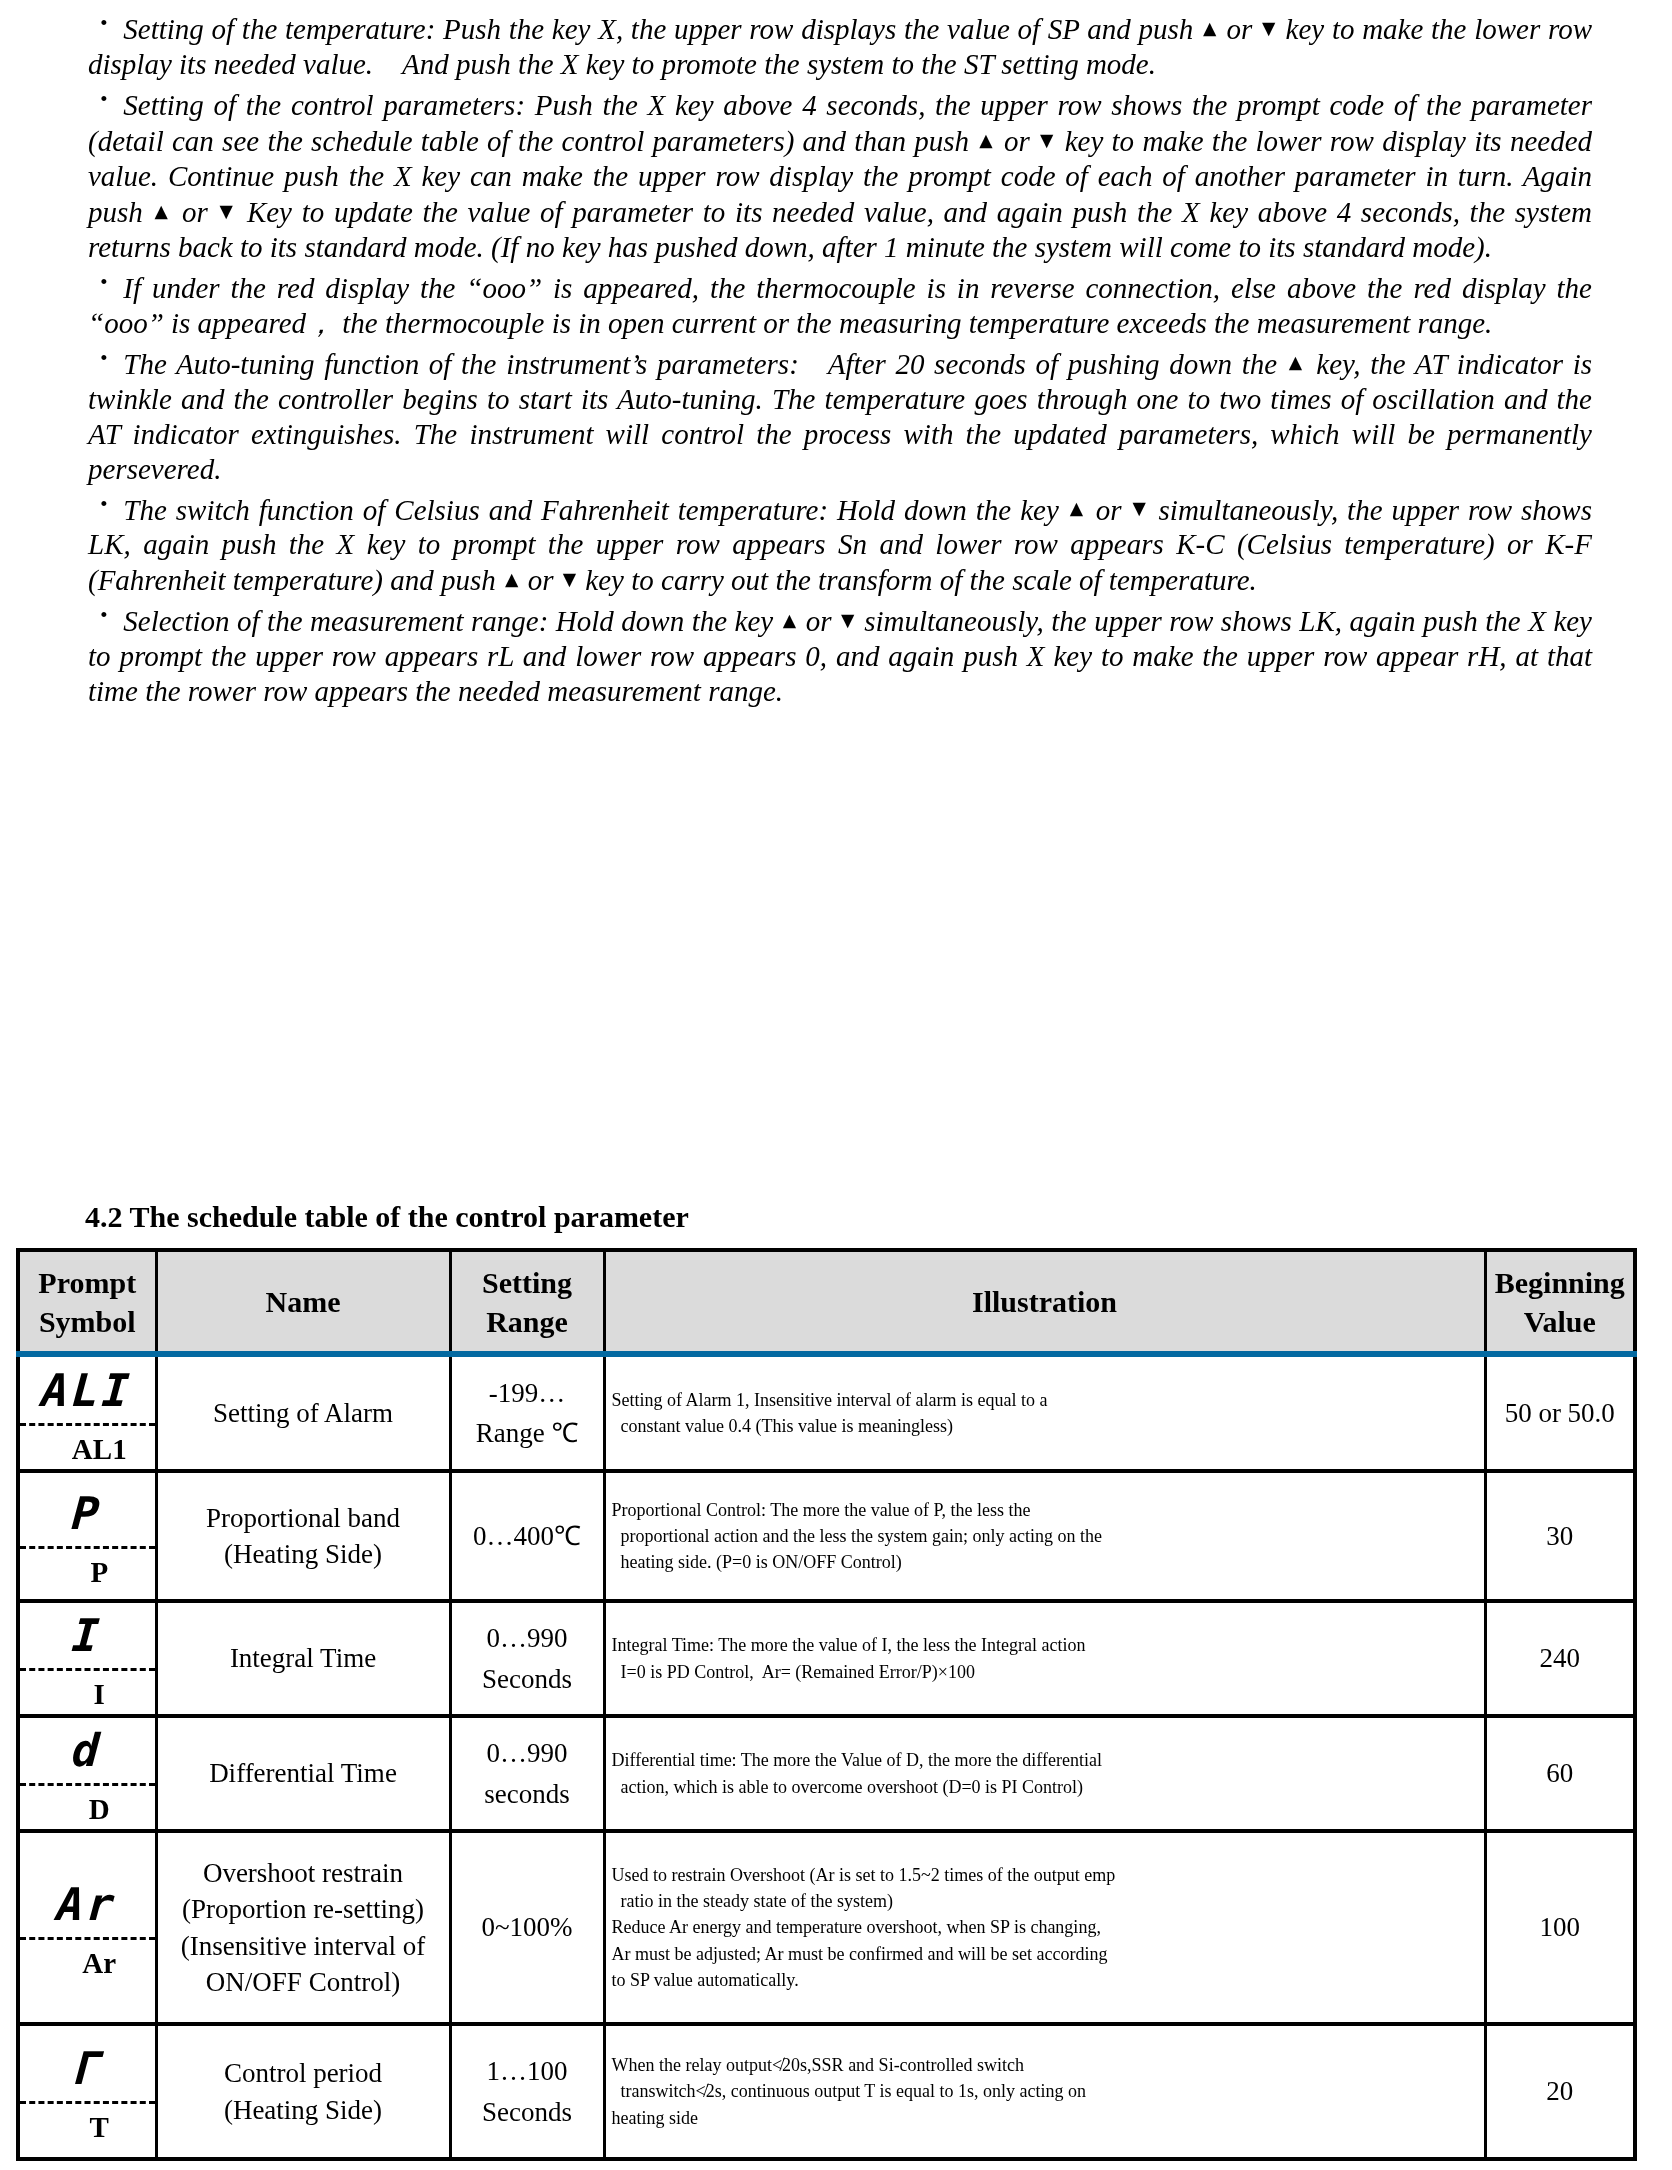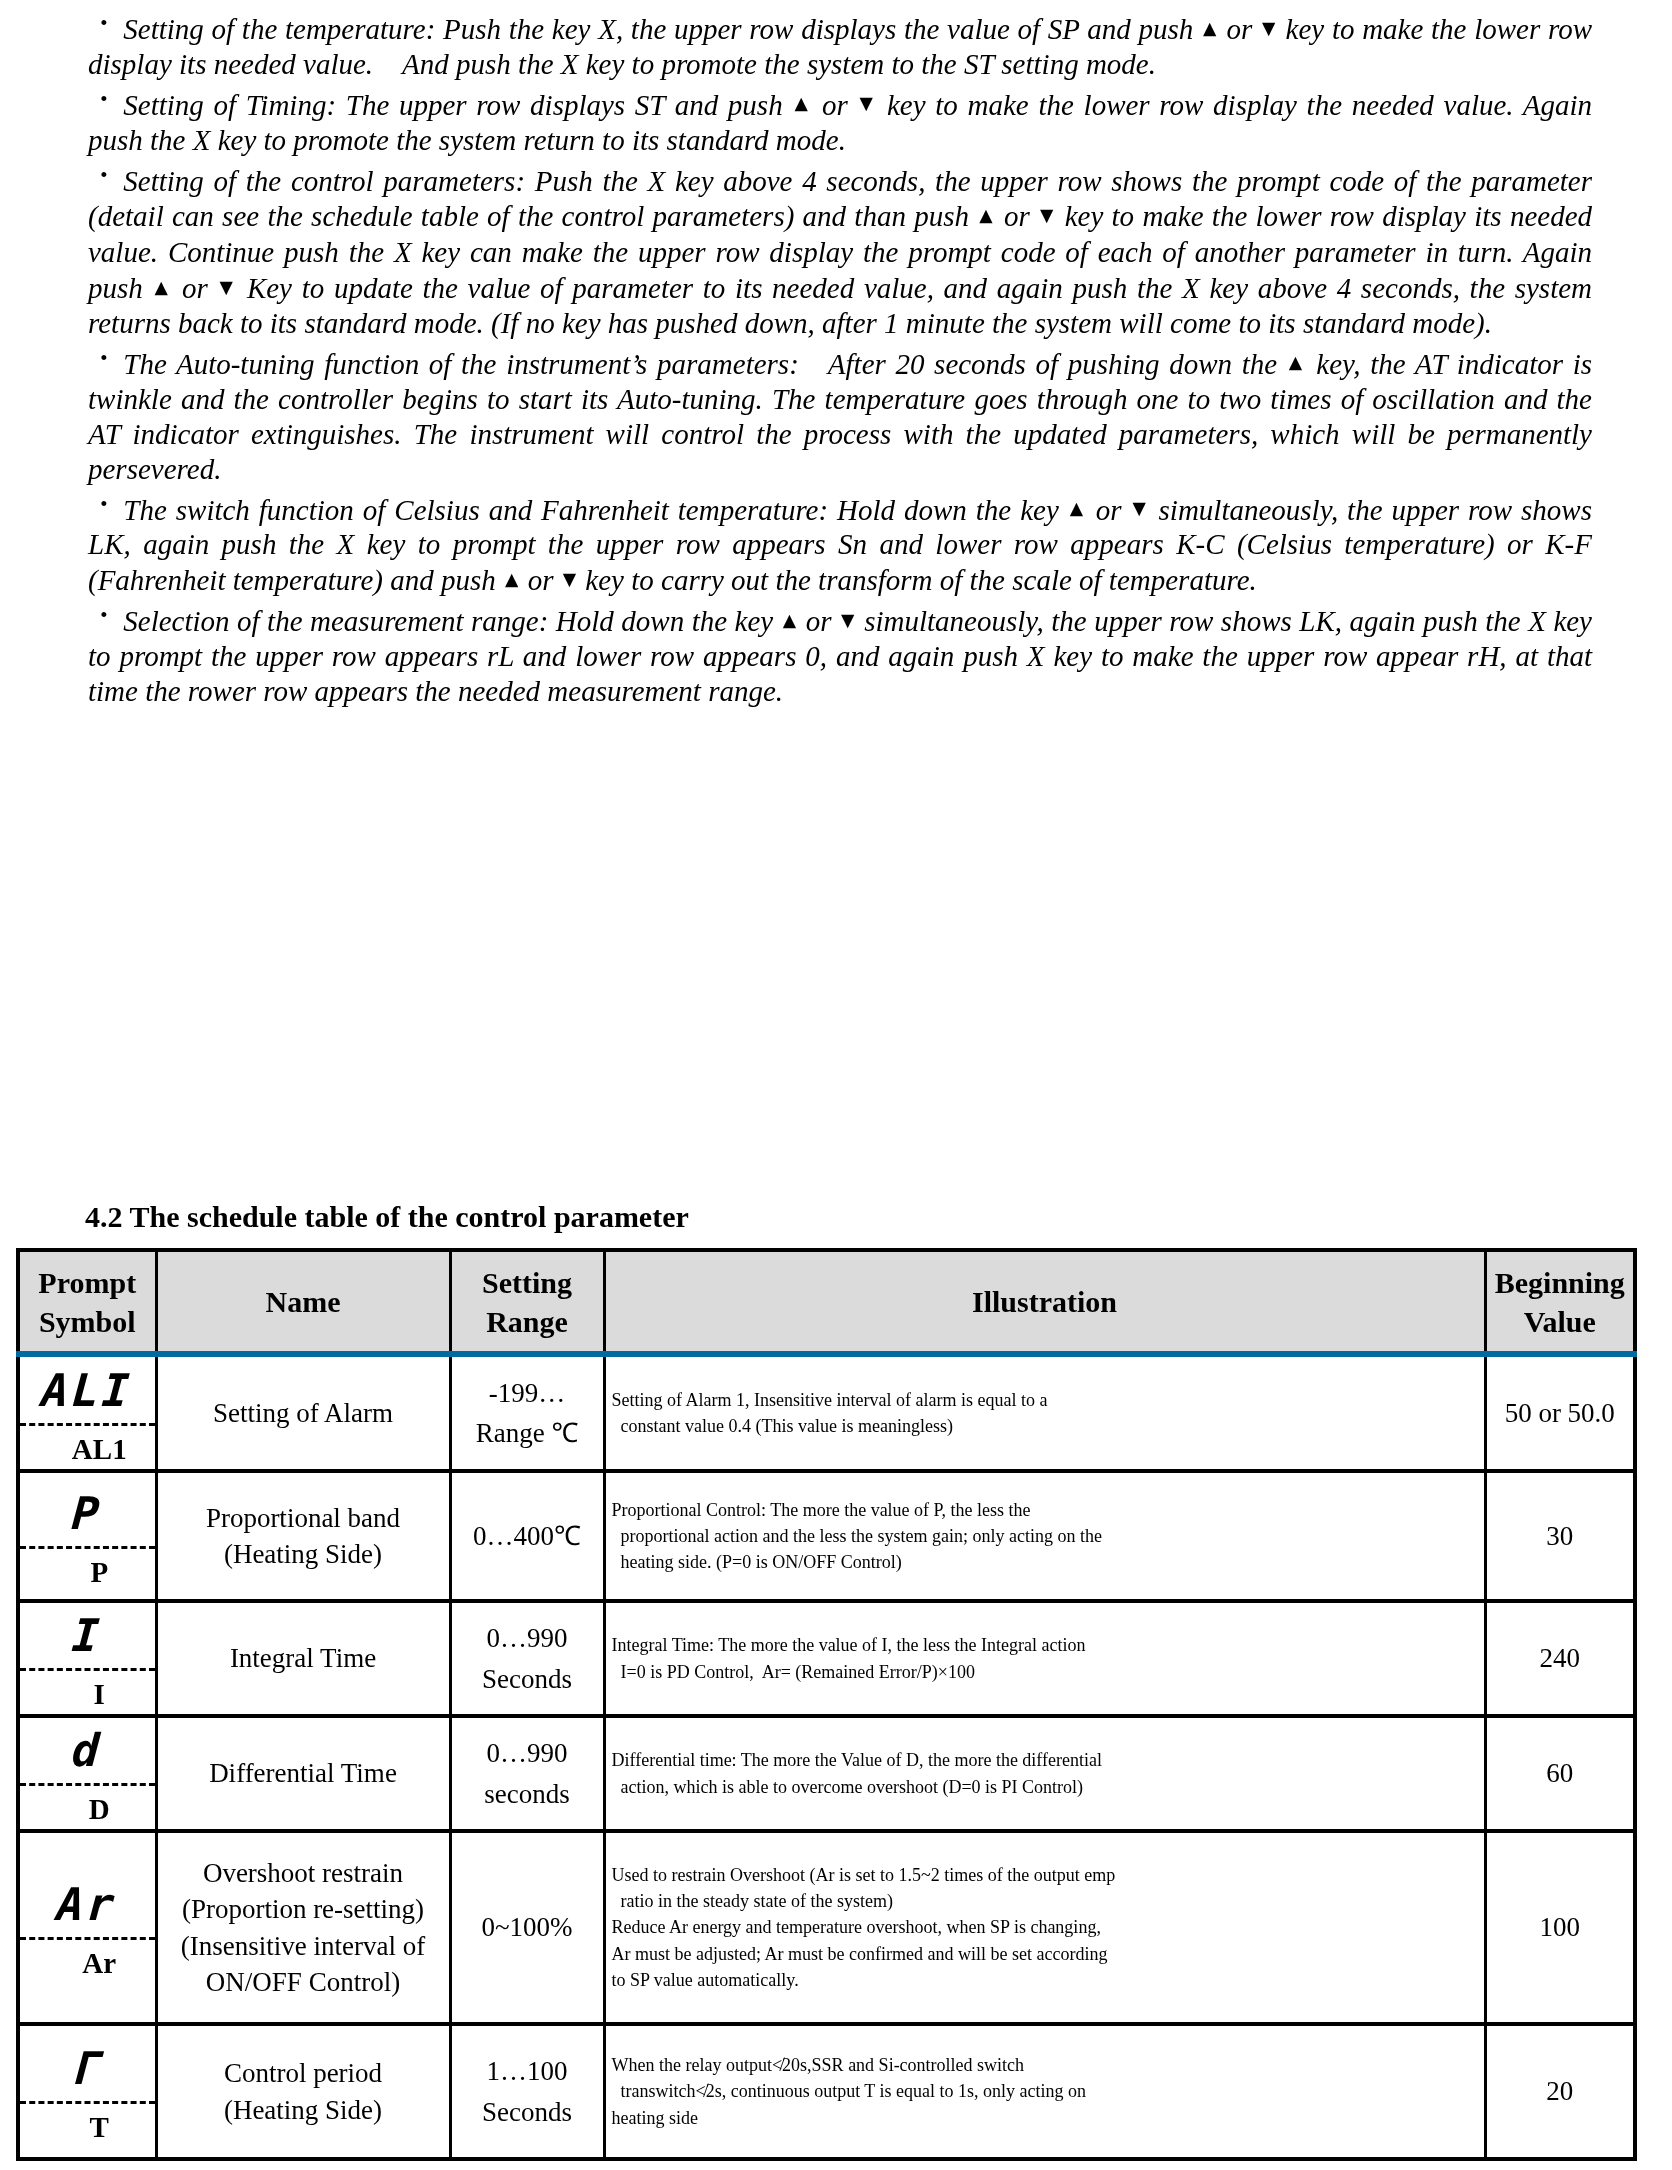--- a/index.html
+++ b/index.html
@@ -72,22 +72,22 @@
     font-weight:bold; font-size:29px; line-height:40px;
     font-family:"Liberation Serif", serif;
     margin-left:24px;
   }
 </style>
 </head>
 <body>
 
 <div class="text-block">
   <p class="bullet rich">Setting of the temperature: Push the key X, the upper row displays the value of SP and push <span class="tri">▲</span> or <span class="tri">▼</span> key to make the lower row display its needed value. And push the X key to promote the system to the ST setting mode.</p>
-  <p class="bullet rich">Setting of Timing: The upper row displays ST and push <span class="tri">▲</span> or <span class="tri">▼</span> key to make the lower row display the needed value. Again push the X key to promote the system return to its standard mode.</p>
   <p class="bullet rich">Setting of the control parameters: Push the X key above 4 seconds, the upper row shows the prompt code of the parameter (detail can see the schedule table of the control parameters) and than push <span class="tri">▲</span> or <span class="tri">▼</span> key to make the lower row display its needed value. Continue push the X key can make the upper row display the prompt code of each of another parameter in turn. Again push <span class="tri">▲</span> or <span class="tri">▼</span> Key to update the value of parameter to its needed value, and again push the X key above 4 seconds, the system returns back to its standard mode. (If no key has pushed down, after 1 minute the system will come to its standard mode).</p>
+  <p class="bullet rich">If under the red display the “ooo” is appeared, the thermocouple is in reverse connection, else above the red display the “ooo” is appeared， the thermocouple is in open current or the measuring temperature exceeds the measurement range.</p>
   <p class="bullet rich">The Auto-tuning function of the instrument’s parameters: After 20 seconds of pushing down the <span class="tri">▲</span> key, the AT indicator is twinkle and the controller begins to start its Auto-tuning. The temperature goes through one to two times of oscillation and the AT indicator extinguishes. The instrument will control the process with the updated parameters, which will be permanently persevered.</p>
   <p class="bullet rich">The switch function of Celsius and Fahrenheit temperature: Hold down the key <span class="tri">▲</span> or <span class="tri">▼</span> simultaneously, the upper row shows LK, again push the X key to prompt the upper row appears Sn and lower row appears K-C (Celsius temperature) or K-F (Fahrenheit temperature) and push <span class="tri">▲</span> or <span class="tri">▼</span> key to carry out the transform of the scale of temperature.</p>
   <p class="bullet rich">Selection of the measurement range: Hold down the key <span class="tri">▲</span> or <span class="tri">▼</span> simultaneously, the upper row shows LK, again push the X key to prompt the upper row appears rL and lower row appears 0, and again push X key to make the upper row appear rH, at that time the rower row appears the needed measurement range.</p>
 </div>
 
 <h2 class="section-heading">4.2 The schedule table of the control parameter</h2>
 
 <table class="param-table">
   <colgroup>
     <col style="width:138px">

